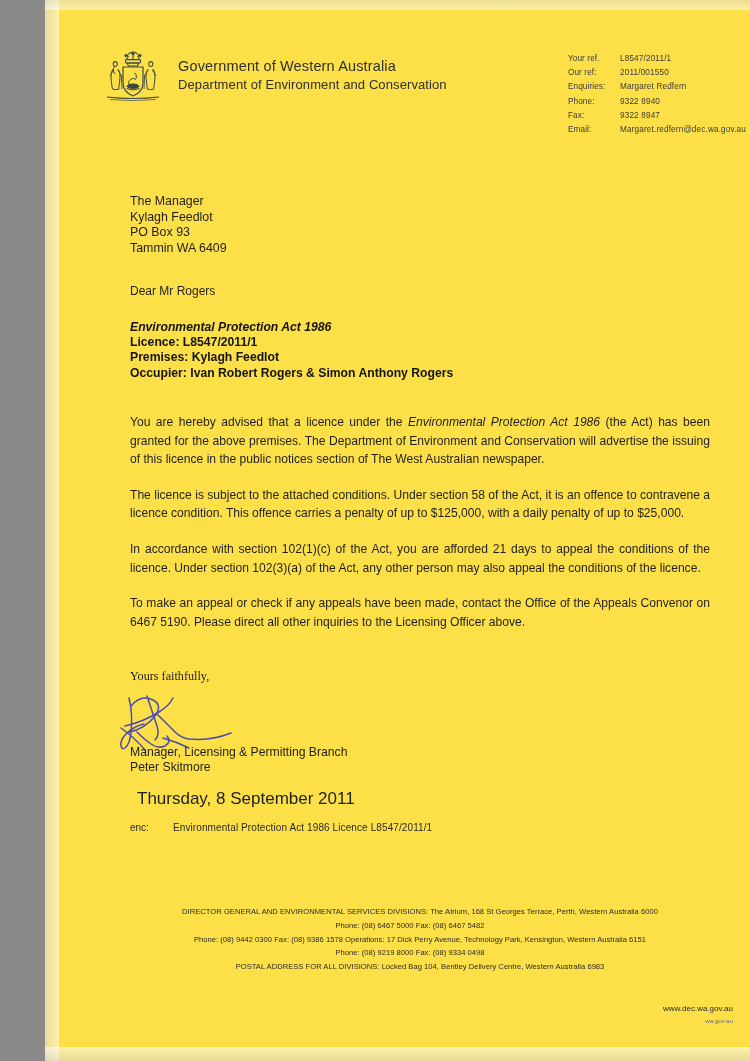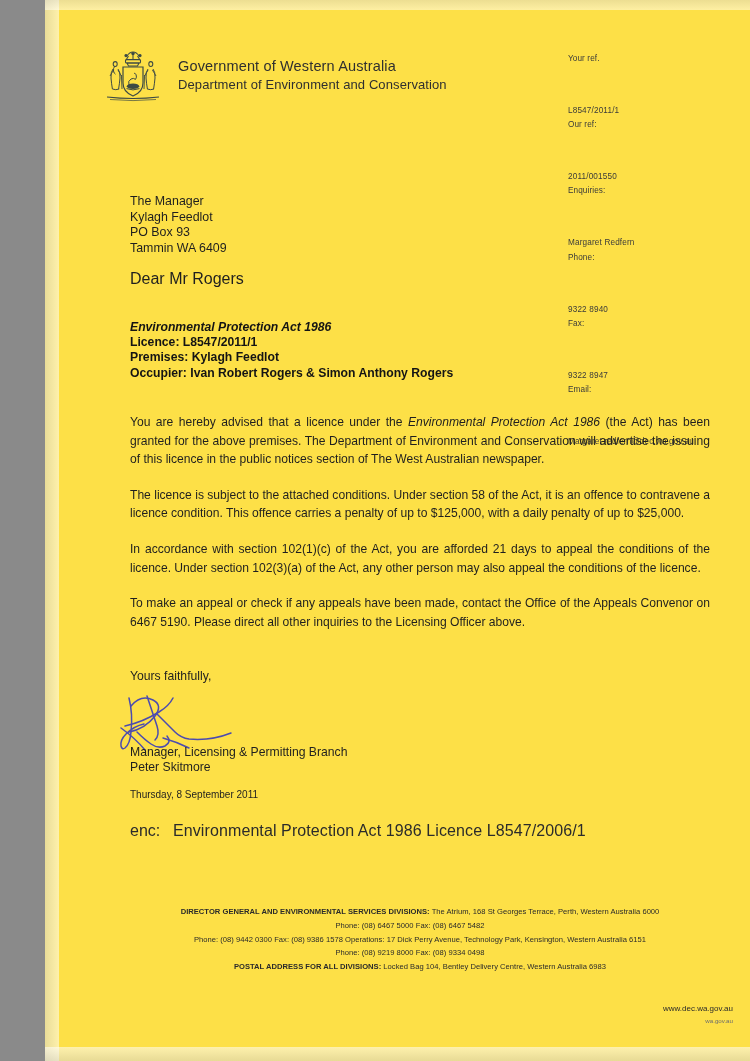--- a/index.html
+++ b/index.html
@@ -84,21 +84,21 @@
 
   
   .refblock {
     position: absolute;
     left: 523px;
     top: 52px;
     font-size: 8.2px;
     color: #3a3a3a;
     line-height: 14.2px;
   }
-  .refrow { display: flex; flex-direction: column; }
+  .refrow { display: flex; }
   .reflabel {
     width: 52px;
     flex: 0 0 52px;
     letter-spacing: .1px;
   }
   .refvalue {
     letter-spacing: .15px;
     white-space: nowrap;
   }
 
@@ -107,22 +107,22 @@
     position: absolute;
     left: 85px;
     top: 194px;
     font-size: 12.4px;
     line-height: 15.6px;
     color: #1f1f1f;
   }
   .salutation {
     position: absolute;
     left: 85px;
-    top: 270px;
-    font-size: 16px;
+    top: 284px;
+    font-size: 12px;
     color: #1f1f1f;
   }
 
   
   .subject {
     position: absolute;
     left: 85px;
     top: 320px;
     font-size: 12.2px;
     line-height: 15.2px;
@@ -145,70 +145,71 @@
   .body p { margin: 0 0 17px 0; }
   .body em { font-style: italic; }
 
   
   .closing {
     position: absolute;
     left: 85px;
     top: 669px;
     font-size: 12.2px;
     color: #1f1f1f;
+    font-family: Liberation Serif, serif;
   }
   .signature {
     position: absolute;
     left: 68px;
     top: 684px;
     width: 220px;
     height: 80px;
   }
   .signature svg { display: block; }
   .signer {
     position: absolute;
     left: 85px;
     top: 745px;
     font-size: 12.2px;
     line-height: 15.4px;
     color: #1f1f1f;
   }
   .letterdate {
     position: absolute;
-    left: 85px;
+    left: 92px;
     top: 789px;
+    font-size: 17px;
+    color: #1f1f1f;
+    text-align: right;
+  }
+  .enclosure {
+    position: absolute;
+    left: 85px;
+    top: 822px;
     font-size: 10px;
-    color: #1f1f1f;
-    text-align: right;
-  }
-  .enclosure {
-    position: absolute;
-    left: 85px;
-    top: 822px;
-    font-size: 16px;
     color: #2b2b2b;
     display: flex;
   }
   .enc-label { width: 43px; flex: 0 0 43px; }
   .enc-text { letter-spacing: .1px; }
 
   
   .footer {
     position: absolute;
     left: 0;
     top: 905px;
     width: 750px;
     font-size: 7.6px;
     line-height: 13.8px;
     color: #2a2a2a;
   }
   .foot-line { padding: 0 42px; letter-spacing: .02px; }
   .foot-center { text-align: center; }
   .foot-right { text-align: center; padding-right: 62px; }
-  .foot-strong { font-weight: bold; }
+  .foot-strong { font-weight: normal; }
   .weburl {
     position: absolute;
     right: 62px;
     top: 1004px;
     font-size: 8px;
     color: #2a2a2a;
   }
   .weburl2 {
     position: absolute;
     right: 62px;
@@ -353,21 +354,21 @@
 
   <div class="signer">
     <div>Manager, Licensing &amp; Permitting Branch</div>
     <div>Peter Skitmore</div>
   </div>
 
   <div class="letterdate">Thursday, 8 September 2011</div>
 
   <div class="enclosure">
     <span class="enc-label">enc:</span>
-    <span class="enc-text">Environmental Protection Act 1986 Licence L8547/2006/1</span>
+    <span class="enc-text">Environmental Protection Act 1986 Licence L8547/2011/1</span>
   </div>
 
   <div class="footer">
     <div class="foot-line foot-center"><span class="foot-strong">DIRECTOR GENERAL AND ENVIRONMENTAL SERVICES DIVISIONS:</span><span> The Atrium, 168 St Georges Terrace, Perth, Western Australia 6000</span></div>
     <div class="foot-line foot-right">Phone: (08) 6467 5000 Fax: (08) 6467 5482</div>
     <div class="foot-line foot-center">Phone: (08) 9442 0300 Fax: (08) 9386 1578 Operations: 17 Dick Perry Avenue, Technology Park, Kensington, Western Australia 6151</div>
     <div class="foot-line foot-right">Phone: (08) 9219 8000 Fax: (08) 9334 0498</div>
     <div class="foot-line foot-center"><span class="foot-strong">POSTAL ADDRESS FOR ALL DIVISIONS:</span><span> Locked Bag 104, Bentley Delivery Centre, Western Australia 6983</span></div>
   </div>
 

